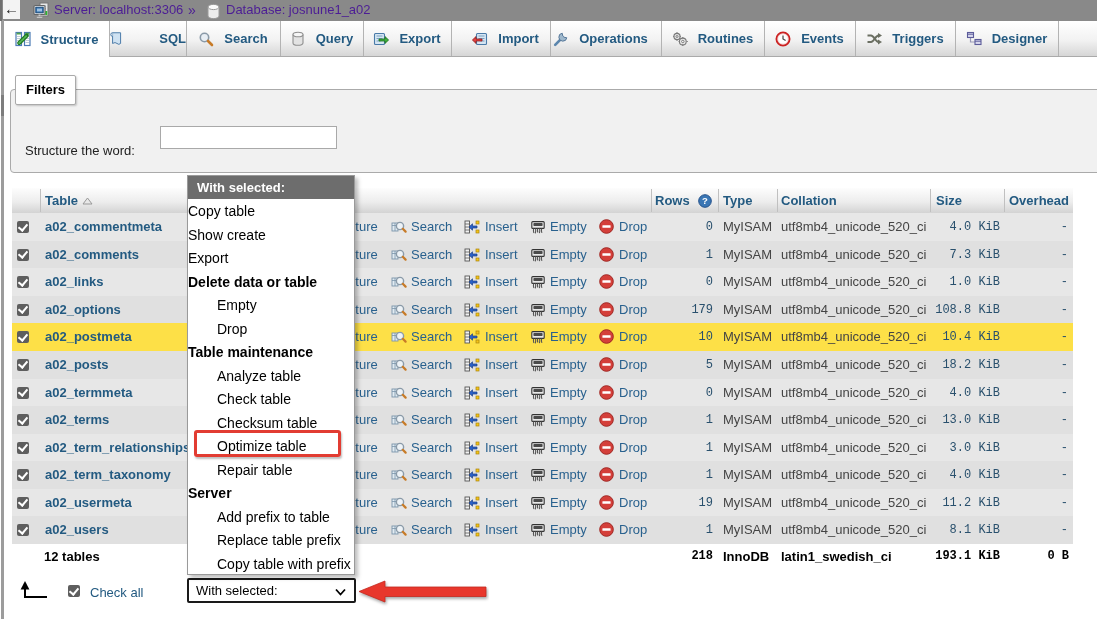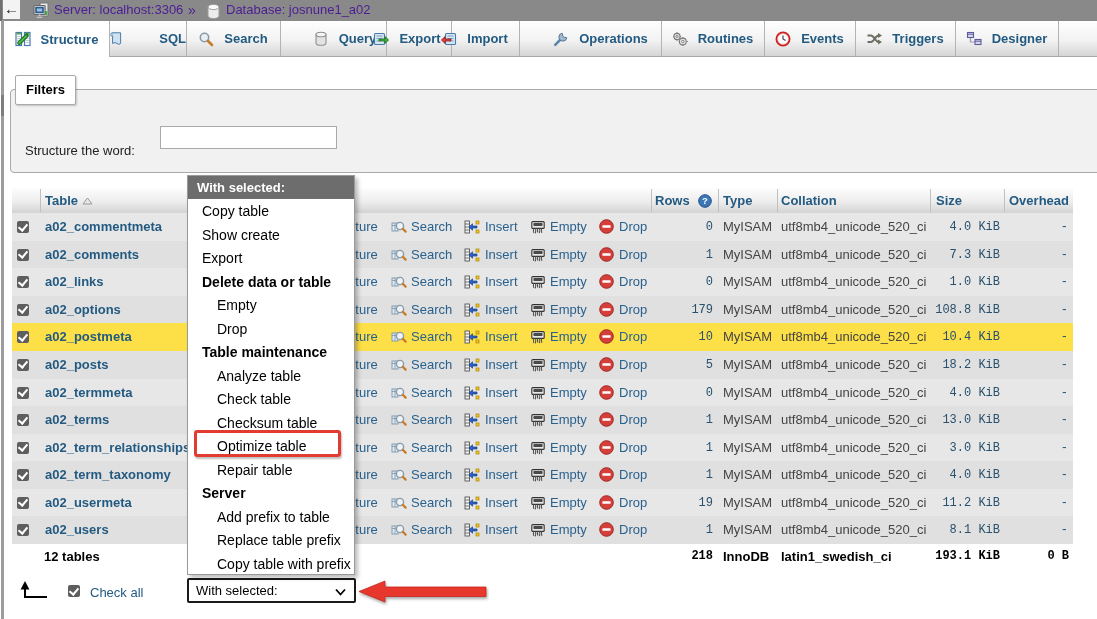--- a/index.html
+++ b/index.html
@@ -36,21 +36,21 @@
   .icon{position:absolute;top:6px;}
   #sumrow{left:12px;top:544px;width:1061px;height:25px;}
   #sumrow span{position:absolute;font-size:13px;font-weight:bold;color:#000;line-height:25px;white-space:nowrap;}
   #sumrow .num{font-family:"Liberation Mono",monospace;font-size:12px;text-align:right;}
   
   #checkall{left:90px;top:585px;font-size:13px;color:#235a81;}
   #bselect{left:187px;top:578px;width:169px;height:25px;background:#fff;border:2px solid #1a1a1a;border-radius:2px;box-sizing:border-box;font-size:13px;color:#000;line-height:21px;padding-left:7px;}
   
   #menu{left:187px;top:175px;width:168px;height:400px;background:#fff;border:1px solid #9a9a9a;box-shadow:3px 3px 4px rgba(0,0,0,0.25);box-sizing:border-box;}
   #menuhead{position:absolute;left:0;top:0;width:100%;height:23px;background:#6d6d6d;color:#fff;font-size:13px;font-weight:bold;line-height:23px;padding-left:9px;box-sizing:border-box;}
-  .mi{position:absolute;left:0;width:100%;height:24px;line-height:24px;font-size:14px;color:#000;padding-left:14px;box-sizing:border-box;white-space:nowrap;}
+  .mi{position:absolute;left:0;width:100%;height:24px;line-height:24px;font-size:14px;color:#000;padding-left:0;box-sizing:border-box;white-space:nowrap;}
   .mi.grp{font-weight:bold;}
   .mi.sub{padding-left:29px;}
   #redbox{box-sizing:border-box;left:194px;top:430px;width:147px;height:27px;border:3px solid #e23c32;border-radius:3px;box-shadow:1px 2px 2px rgba(0,0,0,0.25);}
 </style>
 </head>
 <body>
 <div id="page">
   <div class="abs" id="topbar"></div>
   <div class="abs" id="leftline"></div>
   <div class="abs" style="left:1px;top:95px;width:3px;height:21px;background:#7d7d7d;"></div>
@@ -93,36 +93,36 @@
         </svg>
       <span>SQL</span>
       </div>
     <div class="tab" style="left:182px;width:94px;">
       <svg width="16" height="16" viewBox="0 0 16 16">
           <circle cx="6.5" cy="6.5" r="4.2" fill="#e8eef4" stroke="#8a9aa8" stroke-width="1.6"></circle>
           <path d="M10 10 L14 14" stroke="#c77b28" stroke-width="2.6" stroke-linecap="round"></path>
         </svg>
       <span>Search</span>
       </div>
-    <div class="tab" style="left:276px;width:83px;padding-left:23px;">
+    <div class="tab" style="left:276px;width:83px;">
       <svg width="16" height="16" viewBox="0 0 16 16">
           <path d="M3 3.5 v8.5 a5 2.3 0 0 0 10 0 v-8.5" fill="#e3e3e3" stroke="#8f8f8f" stroke-width="1.1"></path>
           <ellipse cx="8" cy="3.5" rx="5" ry="2.3" fill="#f6f6f6" stroke="#8f8f8f" stroke-width="1.1"></ellipse>
         </svg>
       <span>Query</span>
       </div>
     <div class="tab" style="left:359px;width:88px;">
       <svg width="16" height="16" viewBox="0 0 16 16">
           <rect x="1.5" y="2.5" width="10" height="11" rx="1" fill="#d6e6f3" stroke="#4a7aa8" stroke-width="1.1"></rect>
           <path d="M3.5 5h6M3.5 7.5h6M3.5 10h4" stroke="#7aa0c0" stroke-width="1"></path>
           <path d="M6 8 h6 v-2.4 l3.6 3.4 -3.6 3.4 V10 h-6 z" fill="#3fae3f" stroke="#1d6f1d" stroke-width="0.8"></path>
         </svg>
       <span>Export</span>
       </div>
-    <div class="tab" style="left:426px;width:89px;">
+    <div class="tab" style="left:447px;width:89px;padding-left:10px;">
       <svg width="16" height="16" viewBox="0 0 16 16">
           <rect x="4.5" y="2.5" width="10" height="11" rx="1" fill="#d6e6f3" stroke="#4a7aa8" stroke-width="1.1"></rect>
           <path d="M6.5 5h6M6.5 7.5h6M8.5 10h4" stroke="#7aa0c0" stroke-width="1"></path>
           <path d="M10 8 h-6 v-2.4 L.4 9 4 12.4 V10 h6 z" fill="#e04040" stroke="#8f1d1d" stroke-width="0.8"></path>
         </svg>
       <span>Import</span>
       </div>
     <div class="tab" style="left:536px;width:121px;">
       <svg width="16" height="16" viewBox="0 0 16 16">
           <path d="M2.2 13.8 L9 7" stroke="#5b86ad" stroke-width="2.6" stroke-linecap="round"></path>

